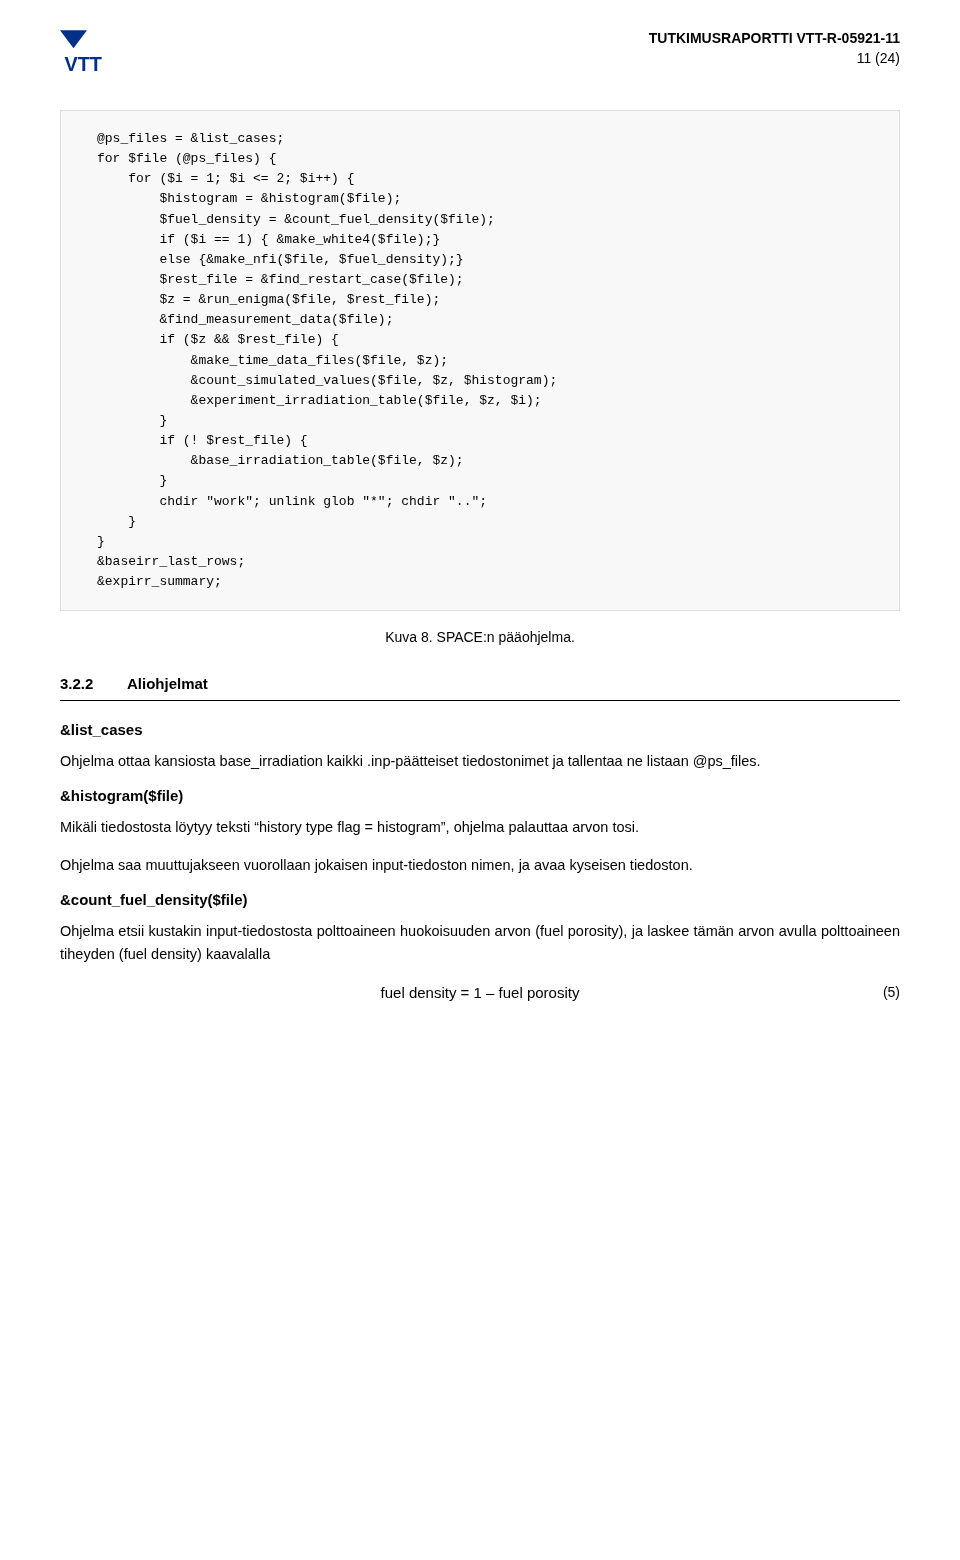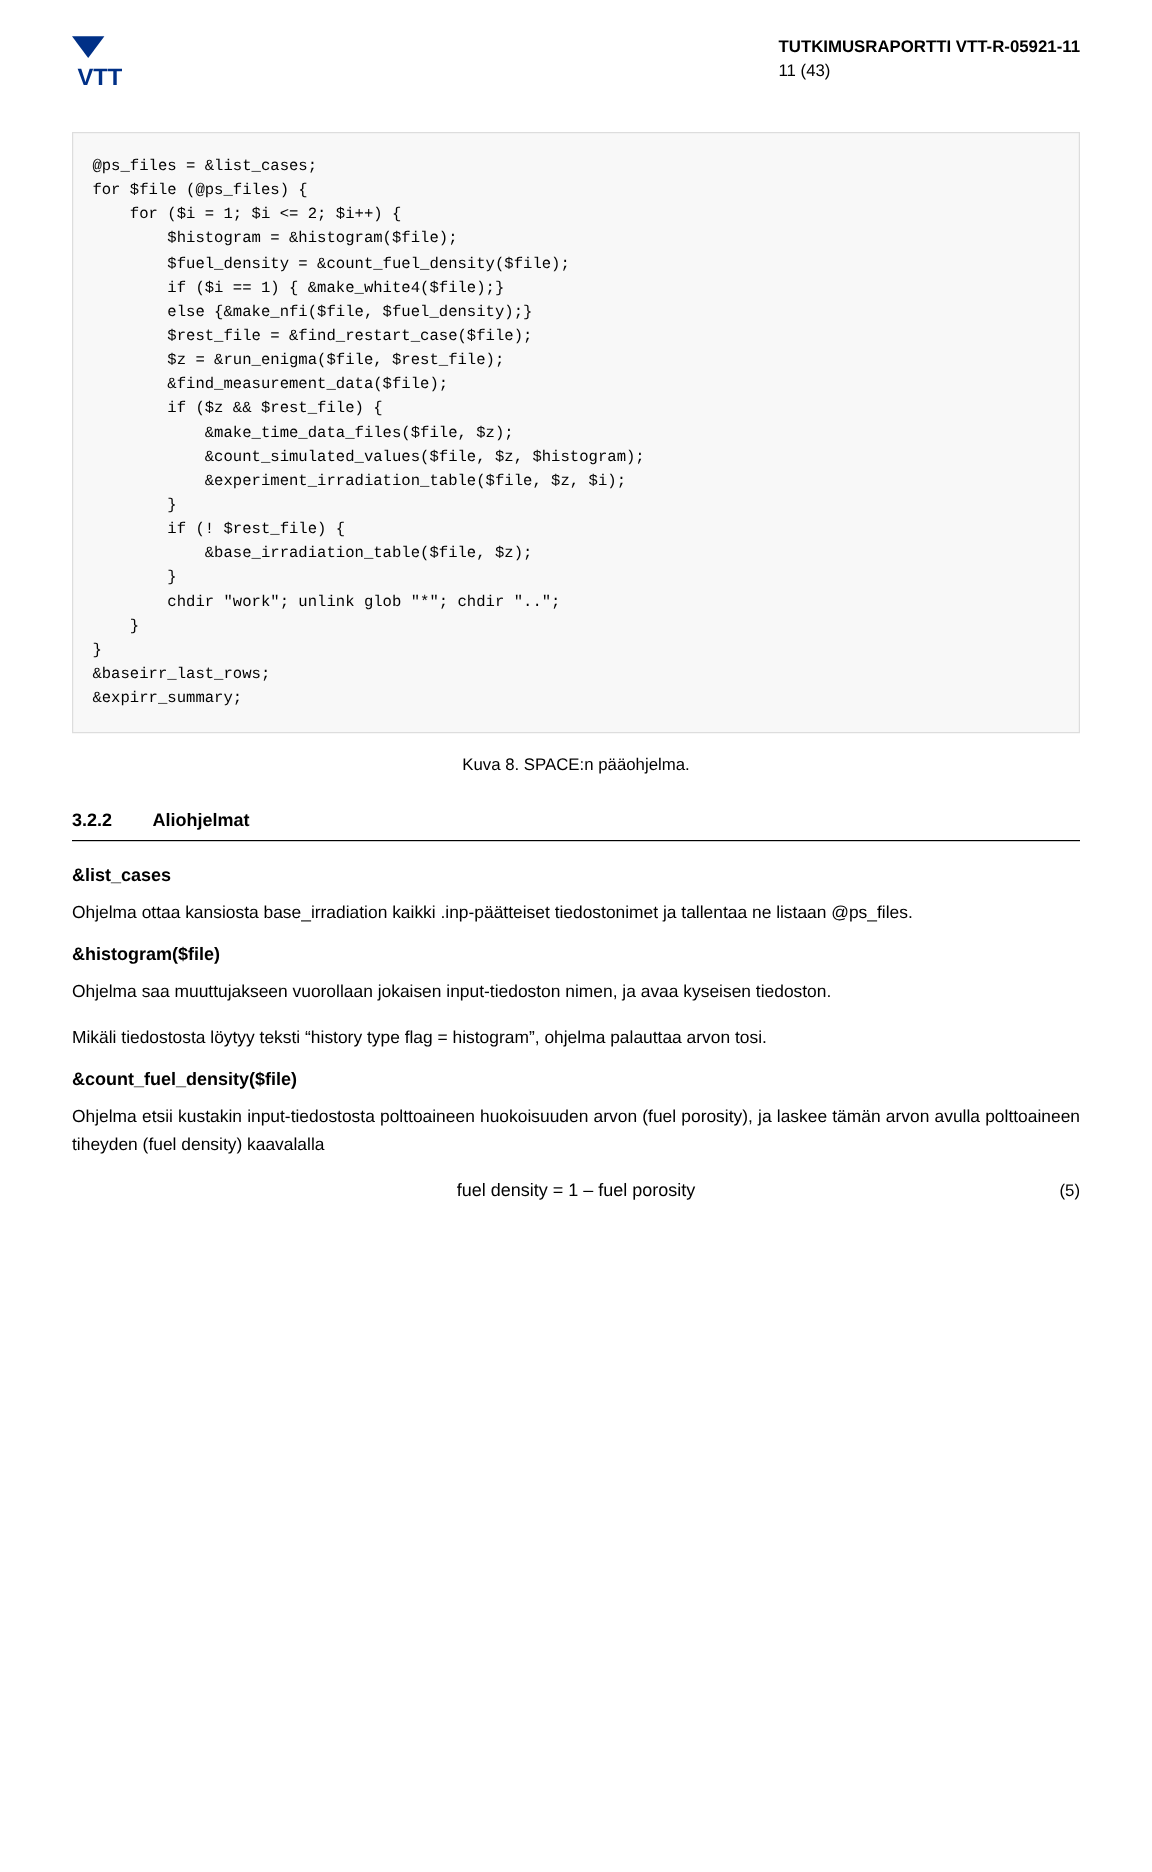--- a/index.html
+++ b/index.html
@@ -38,40 +38,40 @@
       flex-direction: column;
       align-items: center;
     }
 
     .logo-svg {
       width: 90px;
       height: 50px;
     }
 
     .header-title-area {
-      text-align: left;
+      text-align: right;
     }
 
     .report-title {
       font-size: 14px;
       font-weight: bold;
       font-family: Arial, sans-serif;
     }
 
     .page-number {
       font-size: 14px;
       font-family: Arial, sans-serif;
       margin-top: 4px;
     }
 
     
     .code-block {
       background: #f8f8f8;
       border: 1px solid #ddd;
-      padding: 18px 16px;
+      padding: 18px 36px;
       margin-bottom: 18px;
       font-family: 'Courier New', Courier, monospace;
       font-size: 13px;
       line-height: 1.55;
       white-space: pre;
       overflow-x: auto;
     }
 
     .caption {
       text-align: center;
@@ -143,21 +143,21 @@
 
       <svg class="logo-svg" viewBox="0 0 100 55" xmlns="http://www.w3.org/2000/svg">
 
         <polygon points="0,0 30,0 15,20" fill="#003087"></polygon>
 
         <text x="5" y="45" font-family="Arial" font-size="22" font-weight="bold" fill="#003087">VTT</text>
       </svg>
     </div>
     <div class="header-title-area">
       <div class="report-title">TUTKIMUSRAPORTTI VTT-R-05921-11</div>
-      <div class="page-number">11 (43)</div>
+      <div class="page-number">11 (24)</div>
     </div>
   </div>
 
   <div class="code-block">@ps_files = &amp;list_cases;
 for $file (@ps_files) {
     for ($i = 1; $i &lt;= 2; $i++) {
         $histogram = &amp;histogram($file);
         $fuel_density = &amp;count_fuel_density($file);
         if ($i == 1) { &amp;make_white4($file);}
         else {&amp;make_nfi($file, $fuel_density);}
@@ -184,22 +184,22 @@
     <span class="section-number">3.2.2</span>
     <span>Aliohjelmat</span>
   </div>
 
   <hr class="horizontal-rule">
 
   <div class="subsection-title">&amp;list_cases</div>
   <p class="body-text">Ohjelma ottaa kansiosta base_irradiation kaikki .inp-päätteiset tiedostonimet ja tallentaa ne listaan @ps_files.</p>
 
   <div class="subsection-title">&amp;histogram($file)</div>
+  <p class="body-text">Mikäli tiedostosta löytyy teksti “history type flag = histogram”, ohjelma palauttaa arvon tosi.</p>
   <p class="body-text">Ohjelma saa muuttujakseen vuorollaan jokaisen input-tiedoston nimen, ja avaa kyseisen tiedoston.</p>
-  <p class="body-text">Mikäli tiedostosta löytyy teksti “history type flag = histogram”, ohjelma palauttaa arvon tosi.</p>
 
   <div class="subsection-title">&amp;count_fuel_density($file)</div>
   <p class="body-text">Ohjelma etsii kustakin input-tiedostosta polttoaineen huokoisuuden arvon (fuel porosity), ja laskee tämän arvon avulla polttoaineen tiheyden (fuel density) kaavalalla</p>
 
   <div class="formula-block">
     <div class="formula-text">fuel density = 1 – fuel porosity</div>
     <div class="formula-number">(5)</div>
   </div>
 
 

